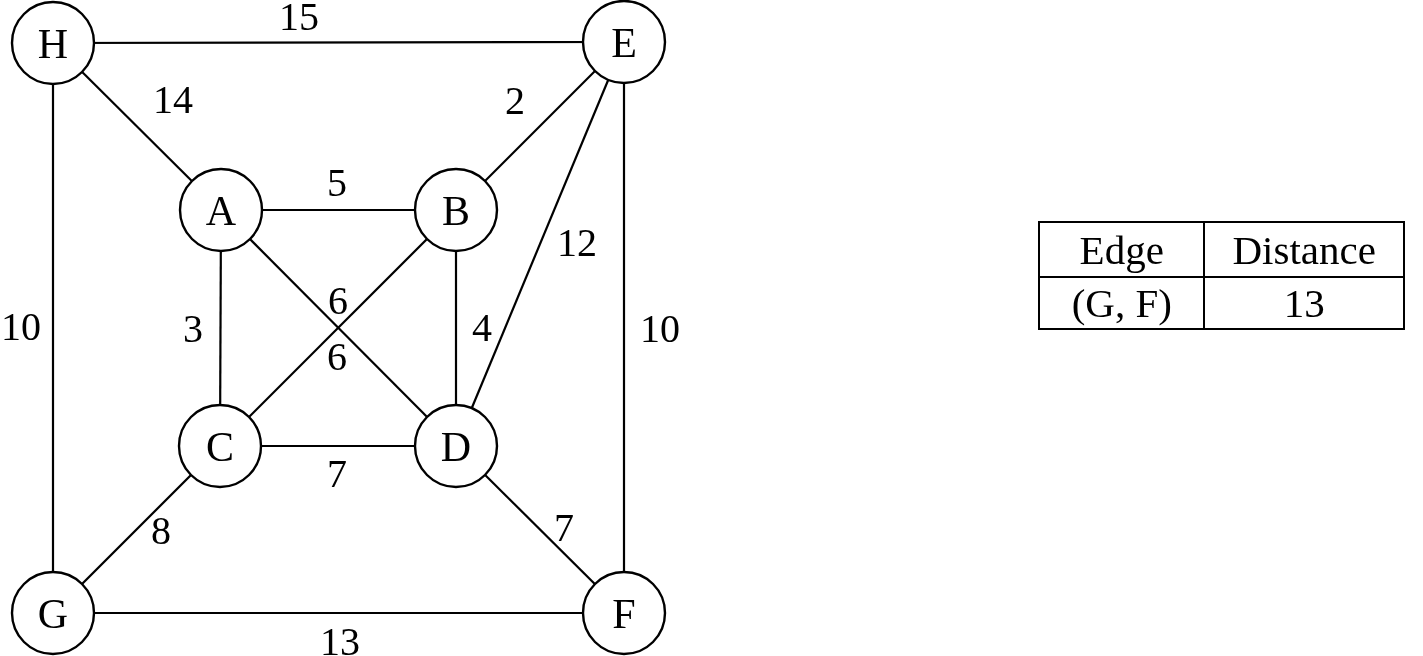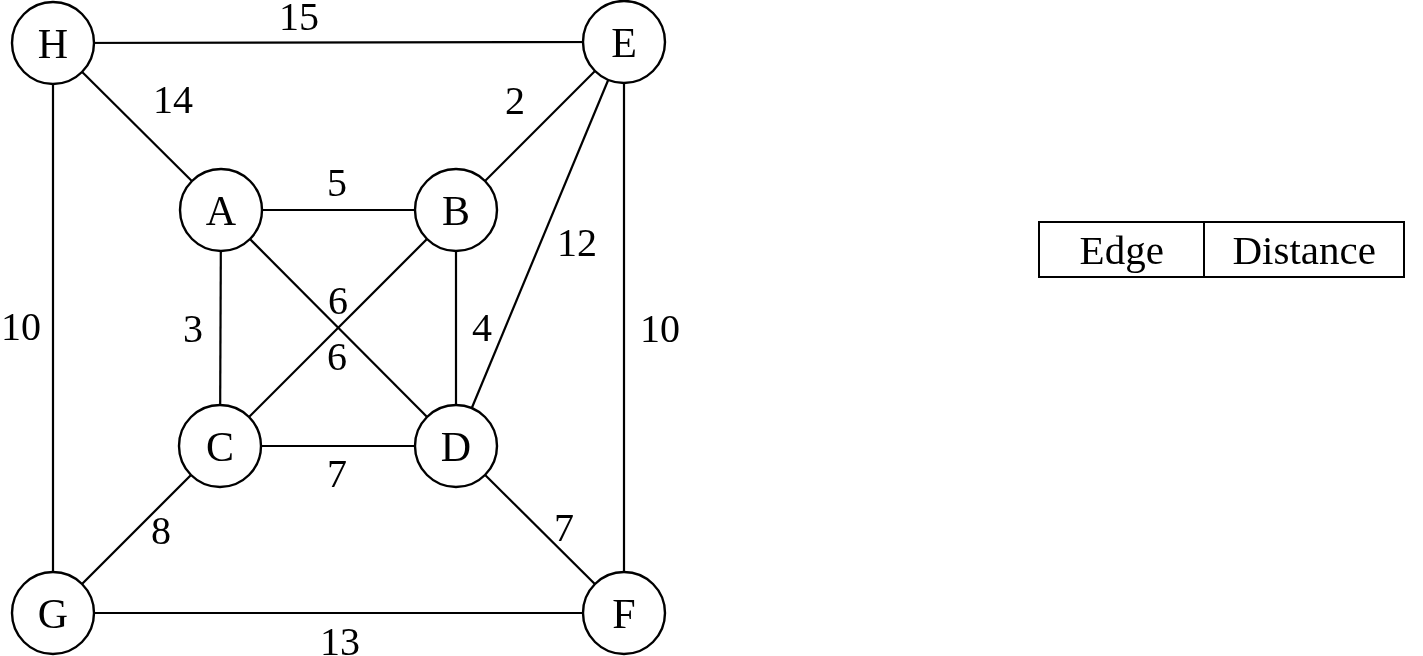--- a/index.html
+++ b/index.html
@@ -124,17 +124,21 @@
         <col class="col-edge">
         <col class="col-distance">
       </colgroup>
       <thead>
         <tr>
           <th>Edge</th>
           <th>Distance</th>
         </tr>
       </thead>
       <tbody>
+        <tr>
+          <td>(G, F)</td>
+          <td>13</td>
+        </tr>
       </tbody>
     </table>
   </div>
 
 </div>
 
 </body></html>

